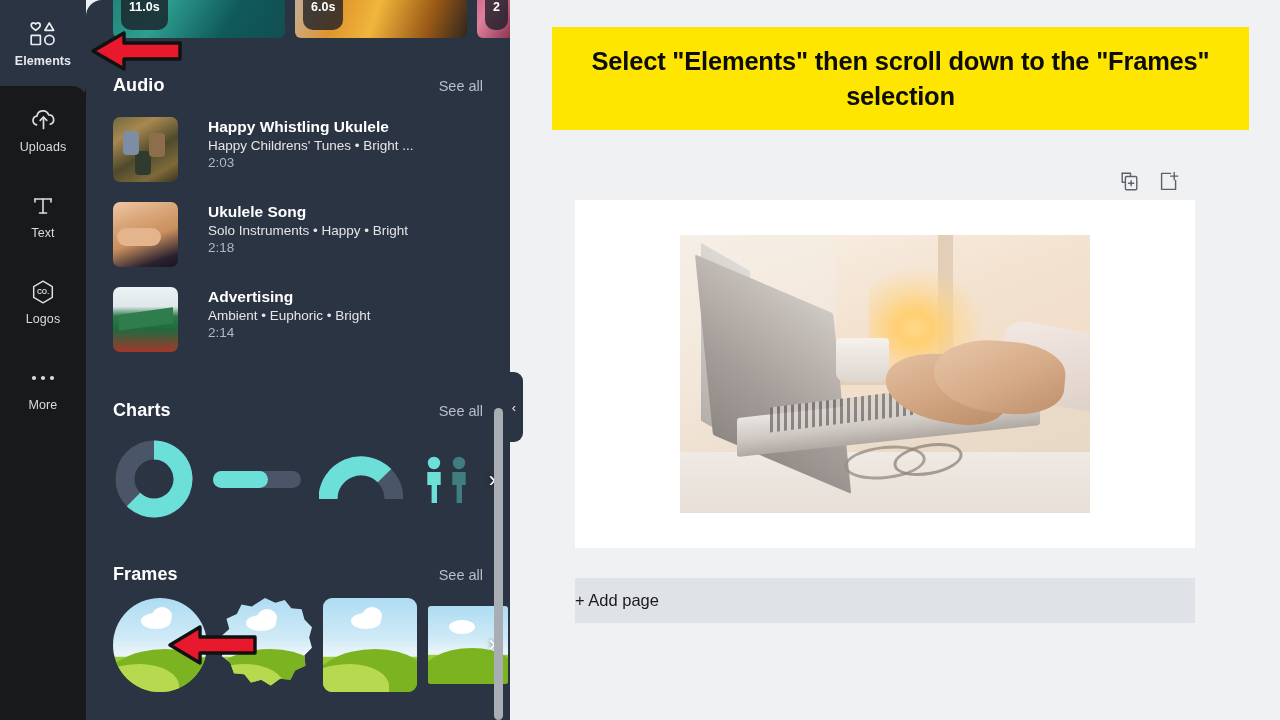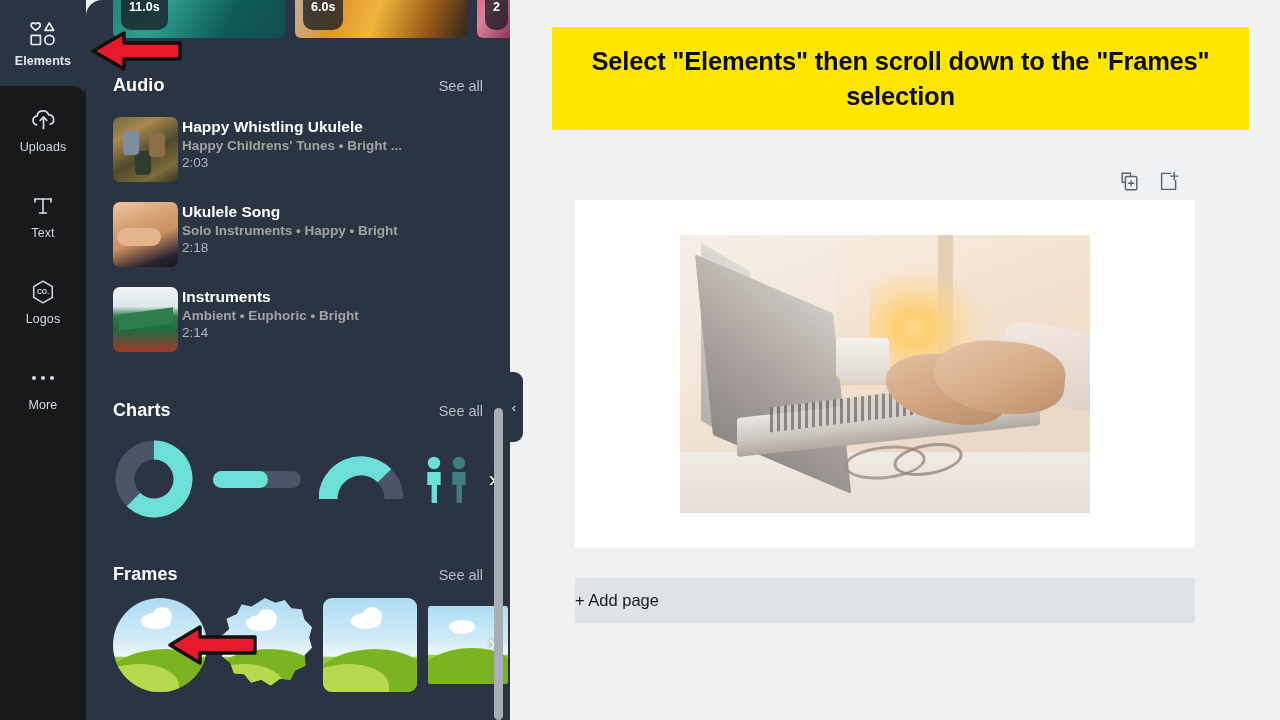--- a/index.html
+++ b/index.html
@@ -75,31 +75,31 @@
   
   .sec-head {
     position: absolute; left: 0; width: 424px;
     display: flex; align-items: baseline; justify-content: space-between;
     padding: 0 27px;
   }
   .sec-title { font-size: 18px; font-weight: 700; color: #ffffff; letter-spacing: .1px; }
   .sec-seeall { font-size: 14.5px; color: #b8bfca; }
 
   
-  .audio-row { position: absolute; left: 0; width: 424px; display: flex; gap: 4px; padding-left: 27px; }
+  .audio-row { position: absolute; left: 0; width: 424px; display: flex; gap: 30px; padding-left: 27px; }
   .audio-thumb { width: 65px; height: 65px; border-radius: 7px; flex: none; overflow: hidden; position: relative; }
   .at1 { background: linear-gradient(150deg,#6d6a3f 0%,#a8884f 25%,#4e4a2c 55%,#7e6a3a 80%,#3a3320 100%); }
   .at1::after { content:""; position:absolute; left:10px; top:14px; width:16px; height:24px; background:#7d8da3; border-radius:4px; box-shadow: 26px 2px 0 #8c6f4a, 12px 20px 0 #2f3b2c; }
   .at2 { background: linear-gradient(160deg,#efc6a3 0%,#d9a578 30%,#c98f5e 55%,#2a2230 85%,#191420 100%); }
   .at2::after { content:""; position:absolute; left:4px; top:26px; width:44px; height:18px; background:#e4b48c; border-radius:9px; }
   .at3 { background: linear-gradient(180deg,#eef2f4 0%,#dfe7ea 30%,#2c7a4a 45%,#1e6b3e 65%,#a4362c 100%); }
   .at3::after { content:""; position:absolute; left:6px; top:24px; width:54px; height:16px; background:#2f7c4c; transform: skewY(-8deg); }
   .audio-meta { display: flex; flex-direction: column; gap: 2px; padding-top: 1px; min-width: 0; }
   .audio-name { font-size: 15.5px; font-weight: 700; color: #ffffff; white-space: nowrap; }
-  .audio-tags { font-size: 13.5px; color: #a3a3a3; white-space: nowrap; font-weight: bold; }
+  .audio-tags { font-size: 13.5px; color: #e5e5e5; white-space: nowrap; }
   .audio-dur { font-size: 13.5px; color: #b0b7c2; }
 
   
   #charts-row { position: absolute; left: 0; top: 433px; width: 424px; height: 92px; padding-left: 27px; display: flex; align-items: center; gap: 18px; }
   .chart-tile { flex: none; display: flex; align-items: center; justify-content: center; }
 
   
   #frames-row { position: absolute; left: 0; top: 597px; width: 424px; height: 96px; padding-left: 27px; display: flex; align-items: center; gap: 11px; }
   .frame-tile { flex: none; position: relative; overflow: hidden; }
   .sky { position: absolute; inset: 0; background: linear-gradient(180deg,#aedcf3 0%,#cfeaf7 42%,#e8f4f8 58%,#e8f4f8 62%,#9ccb3a 63%,#8cc02f 100%); }
@@ -309,21 +309,21 @@
         <div class="audio-meta">
           <span class="audio-name">Ukulele Song</span>
           <span class="audio-tags">Solo Instruments • Happy • Bright</span>
           <span class="audio-dur">2:18</span>
         </div>
       </div>
 
       <div class="audio-row" style="top:287px;">
         <div class="audio-thumb at3"></div>
         <div class="audio-meta">
-          <span class="audio-name">Instruments</span>
+          <span class="audio-name">Advertising</span>
           <span class="audio-tags">Ambient • Euphoric • Bright</span>
           <span class="audio-dur">2:14</span>
         </div>
       </div>
 
       <div class="sec-head" style="top:400px;">
         <span class="sec-title">Charts</span>
         <span class="sec-seeall">See all</span>
       </div>
 

